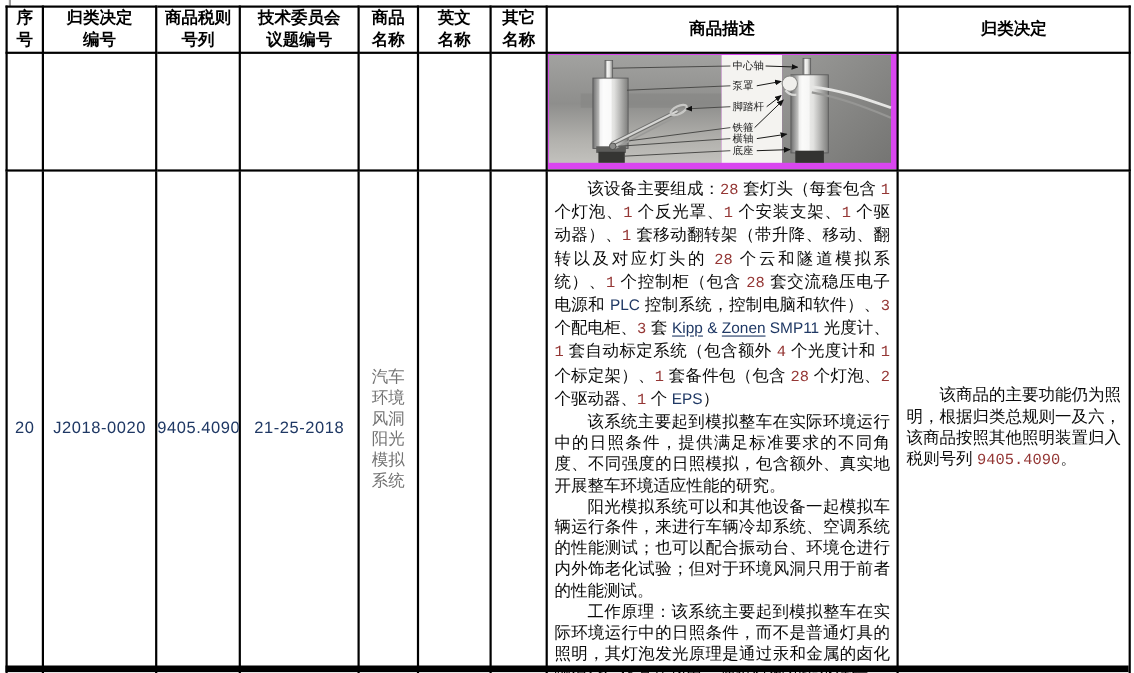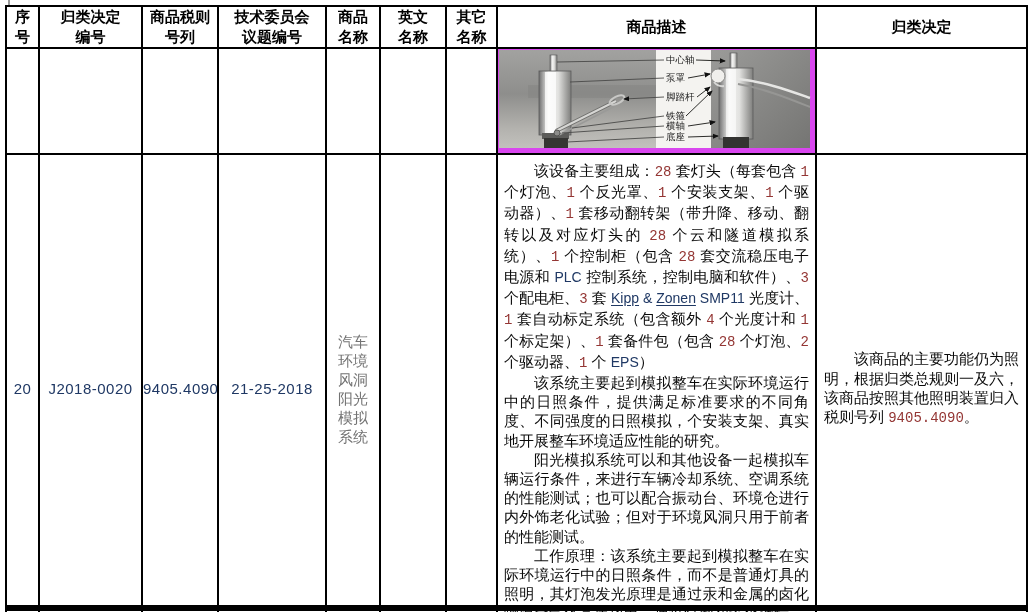--- a/index.html
+++ b/index.html
@@ -189,21 +189,21 @@
         <td class="code-cell">9405.4090</td>
         <td class="code-cell">21-25-2018</td>
         <td class="name-cell">
           <div class="vname">汽车环境风洞阳光模拟系统</div>
         </td>
         <td></td>
         <td></td>
         <td class="desc-cell">
           <div class="desc-inner" id="desc-container">
               <p class="para"><span>该设备主要组成：</span><span class="seg-num">28</span><span> 套灯头（每套包含 </span><span class="seg-num">1</span><span> 个灯泡、</span><span class="seg-num">1</span><span> 个反光罩、</span><span class="seg-num">1</span><span> 个安装支架、</span><span class="seg-num">1</span><span> 个驱动器）、</span><span class="seg-num">1</span><span> 套移动翻转架（带升降、移动、翻转以及对应灯头的 </span><span class="seg-num">28</span><span> 个云和隧道模拟系统）、</span><span class="seg-num">1</span><span> 个控制柜（包含 </span><span class="seg-num">28</span><span> 套交流稳压电子电源和 </span><span class="seg-latin">PLC</span><span> 控制系统，控制电脑和软件）、</span><span class="seg-num">3</span><span> 个配电柜、</span><span class="seg-num">3</span><span> 套 </span><span class="seg-latin seg-wavy">Kipp</span><span class="seg-latin"> &amp; </span><span class="seg-latin seg-wavy">Zonen</span><span class="seg-latin"> SMP11</span><span> 光度计、</span><span class="seg-num">1</span><span> 套自动标定系统（包含额外 </span><span class="seg-num">4</span><span> 个光度计和 </span><span class="seg-num">1</span><span> 个标定架）、</span><span class="seg-num">1</span><span> 套备件包（包含 </span><span class="seg-num">28</span><span> 个灯泡、</span><span class="seg-num">2</span><span> 个驱动器、</span><span class="seg-num">1</span><span> 个 </span><span class="seg-latin">EPS</span><span>）</span></p>
-              <p class="para"><span>该系统主要起到模拟整车在实际环境运行中的日照条件，提供满足标准要求的不同角度、不同强度的日照模拟，个安装支架、真实地开展整车环境适应性能的研究。</span></p>
+              <p class="para"><span>该系统主要起到模拟整车在实际环境运行中的日照条件，提供满足标准要求的不同角度、不同强度的日照模拟，包含额外、真实地开展整车环境适应性能的研究。</span></p>
               <p class="para"><span>阳光模拟系统可以和其他设备一起模拟车辆运行条件，来进行车辆冷却系统、空调系统的性能测试；也可以配合振动台、环境仓进行内外饰老化试验；但对于环境风洞只用于前者的性能测试。</span></p>
               <p class="para"><span>工作原理：该系统主要起到模拟整车在实际环境运行中的日照条件，而不是普通灯具的照明，其灯泡发光原理是通过汞和金属的卤化物混合气体高压放电。通过灯泡和紫外滤镜</span></p>
             </div>
         </td>
         <td class="dec-cell">
           <div class="dec-inner" id="decision-container">
               <p class="para"><span>该商品的主要功能仍为照明，根据归类总规则一及六，该商品按照其他照明装置归入税则号列 </span><span class="seg-num">9405.4090</span><span>。</span></p>
             </div>
         </td>
       </tr>

